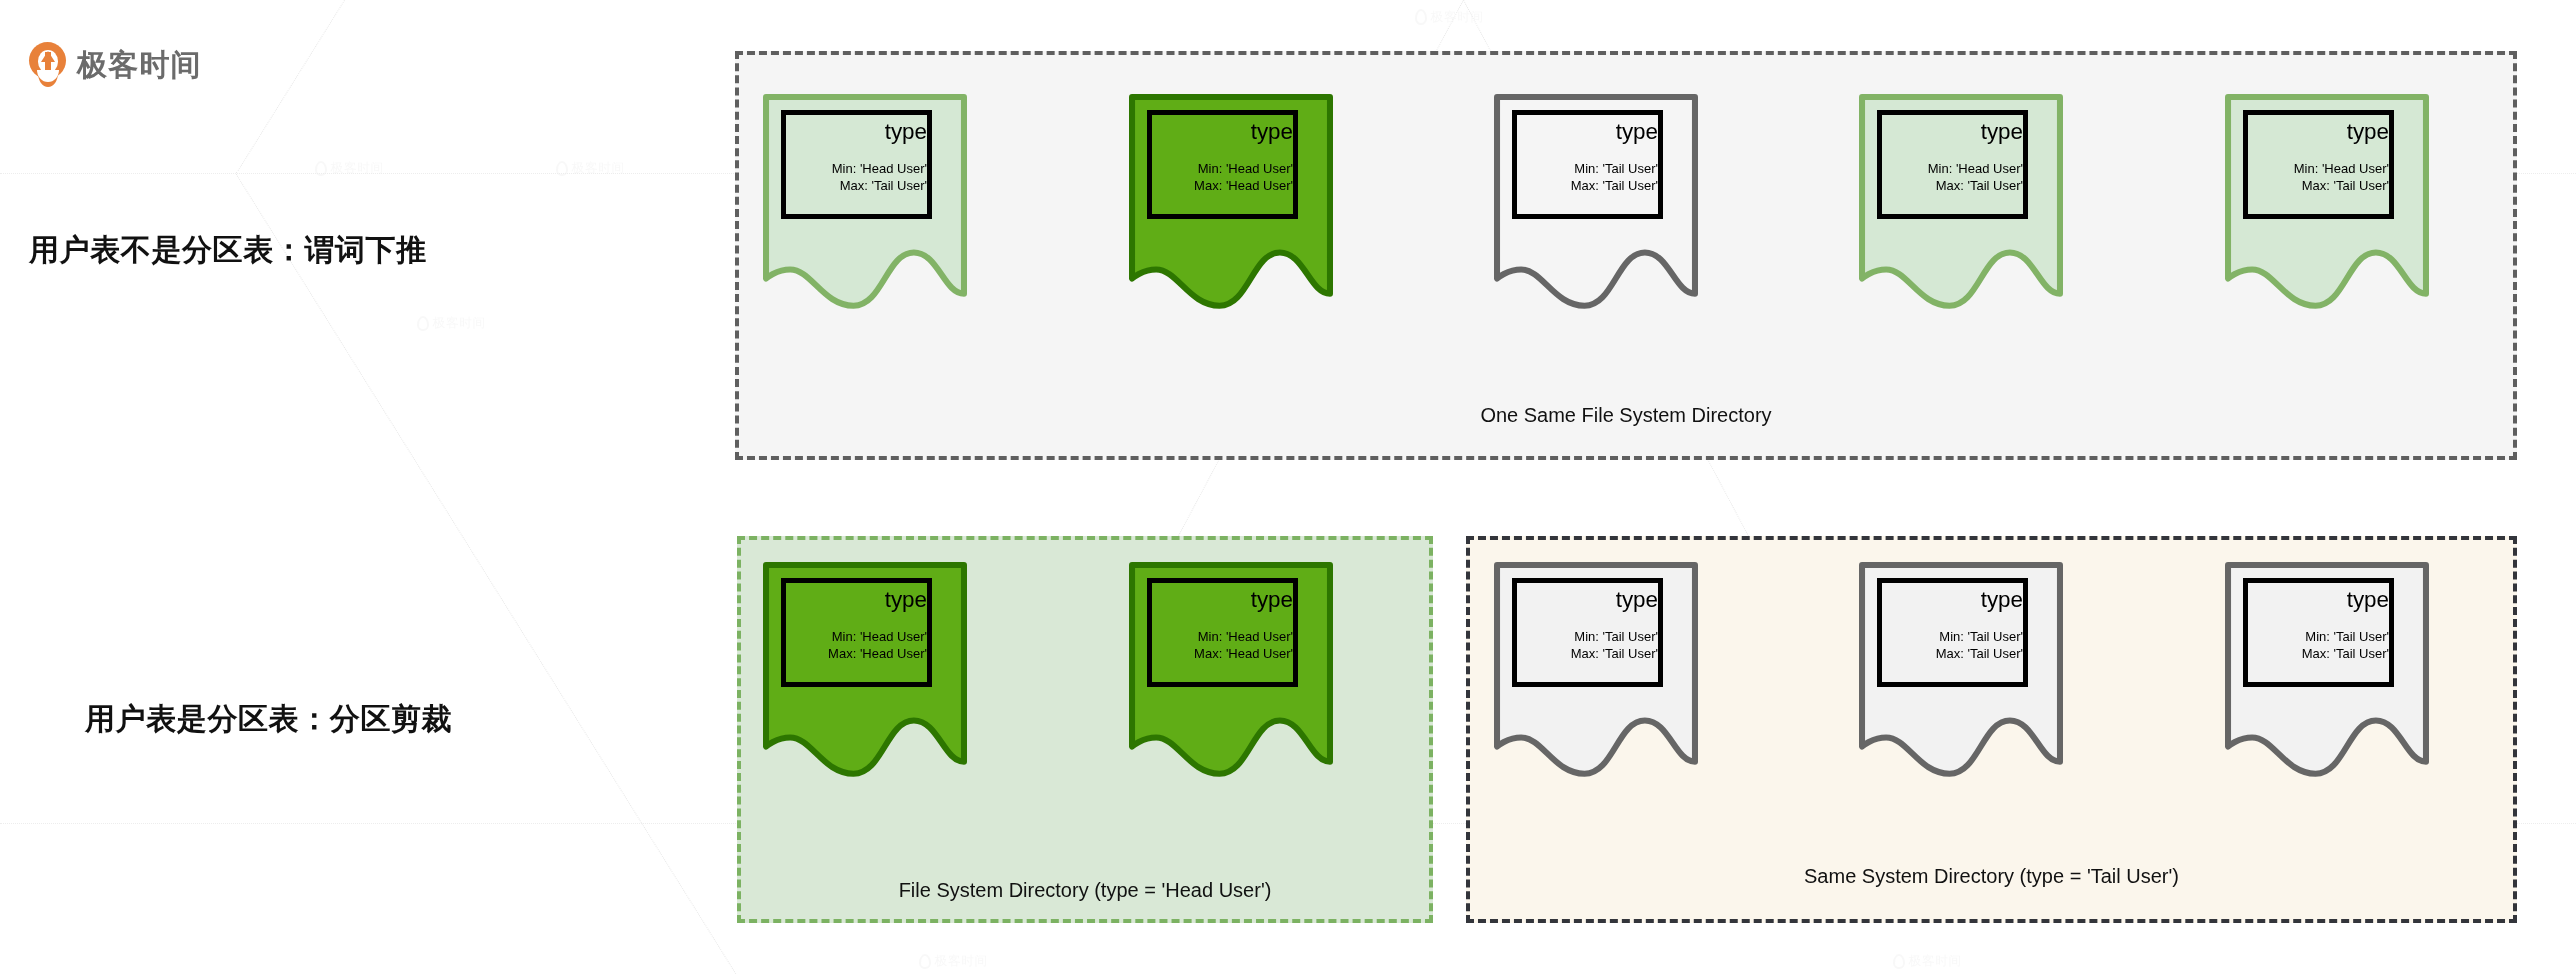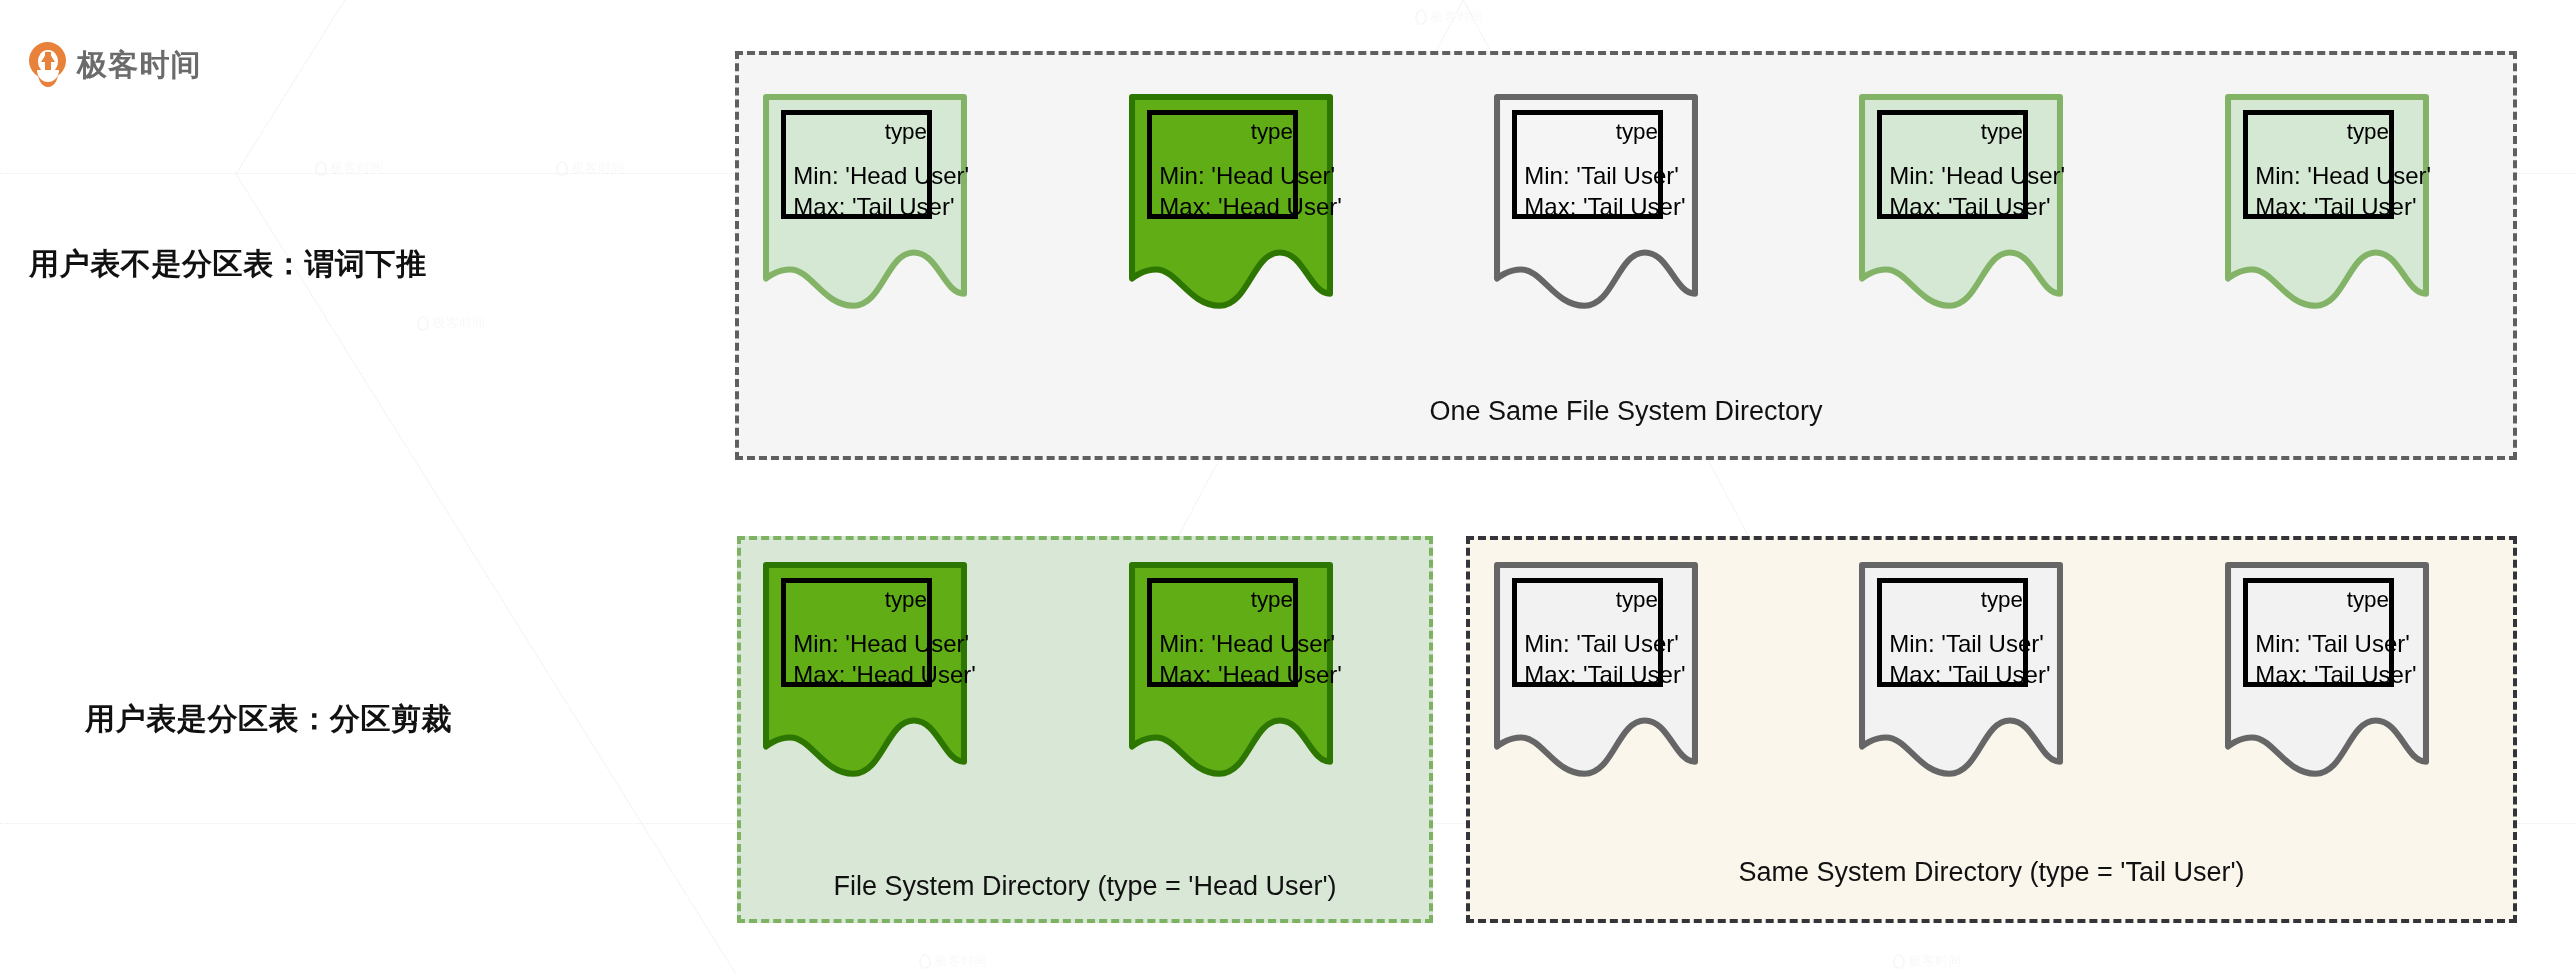--- a/index.html
+++ b/index.html
@@ -32,45 +32,45 @@
   .logo-mark .arrow{position:absolute;left:15.7px;top:10.3px;width:6px;height:24px;background:#e8813a;}
   .logo-mark .arrowhead{position:absolute;left:11.5px;top:8.5px;width:0;height:0;
      border-left:7.3px solid transparent;border-right:7.3px solid transparent;border-bottom:11px solid #e8813a;}
   .logo-mark .smile{position:absolute;left:7.9px;top:28.4px;width:22px;height:12px;
      background:#ffffff;border-radius:0 0 50% 50%/0 0 100% 100%;}
   .logo-text{font-size:30px;font-weight:bold;color:#6b6b6b;letter-spacing:1.2px;line-height:1;}
 
   
   .row-label{position:absolute;z-index:5;font-size:30px;font-weight:bold;color:#111;
      white-space:nowrap;letter-spacing:0.6px;}
-  #label-row1{left:29px;top:244px;}
+  #label-row1{left:29px;top:230px;}
   #label-row2{left:85px;top:699px;text-align:center;}
 
   
   .container{position:absolute;box-sizing:border-box;z-index:2;}
   #container-row1{left:735px;top:51px;width:1782px;height:409px;
      background:#f5f5f5;border:4.2px dashed #5f5f5f;}
   #container-row2-head{left:737px;top:536px;width:696px;height:387px;
      background:#d9e8d6;border:4.2px dashed #7cb262;}
   #container-row2-tail{left:1466px;top:536px;width:1051px;height:387px;
      background:#fbf6ec;border:4.2px dashed #33353b;}
 
   .container-caption{position:absolute;left:0;right:0;text-align:center;
-     font-size:27px;color:#111;white-space:nowrap;}
+     font-size:20px;color:#111;white-space:nowrap;}
   #container-row1 .container-caption{bottom:29px;}
   #container-row2-head .container-caption{bottom:17px;}
   #container-row2-tail .container-caption{bottom:31px;}
 
   
   .file{position:absolute;z-index:3;width:204px;height:242px;}
   .file svg{position:absolute;left:0;top:0;width:100%;height:100%;display:block;}
   .file .meta{position:absolute;left:18px;top:15.7px;width:151px;height:109px;
      border:5.4px solid #000;box-sizing:border-box;padding:6px 0 0 7.3px;text-align:right;}
   .file .meta .mtype{font-size:22.4px;color:#000;line-height:1;margin-bottom:18px;}
-  .file .meta .mmin,.file .meta .mmax{font-size:24px;color:#000;line-height:1.28;white-space:nowrap;}
+  .file .meta .mmin,.file .meta .mmax{font-size:13px;color:#000;line-height:1.28;white-space:nowrap;}
 
   
   #file-r1-1{left:763px;top:94px;}
   #file-r1-2{left:1129px;top:94px;}
   #file-r1-3{left:1494px;top:94px;}
   #file-r1-4{left:1859px;top:94px;}
   #file-r1-5{left:2225px;top:94px;}
   
   #file-r2-1{left:763px;top:562px;}
   #file-r2-2{left:1129px;top:562px;}

